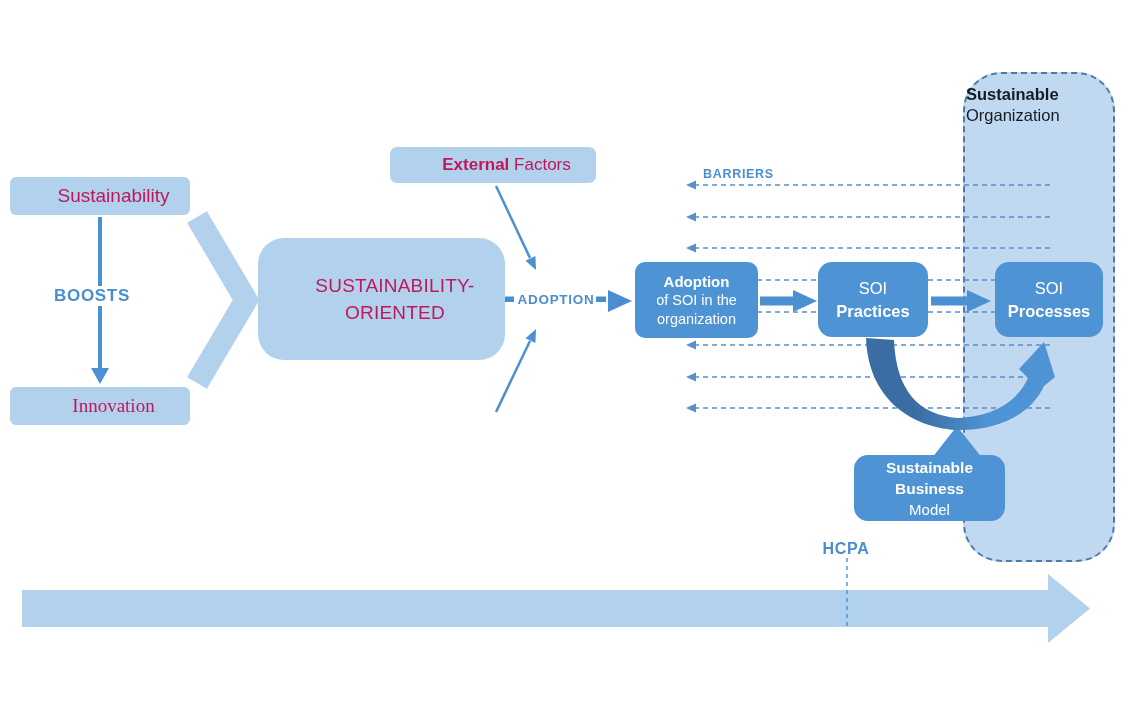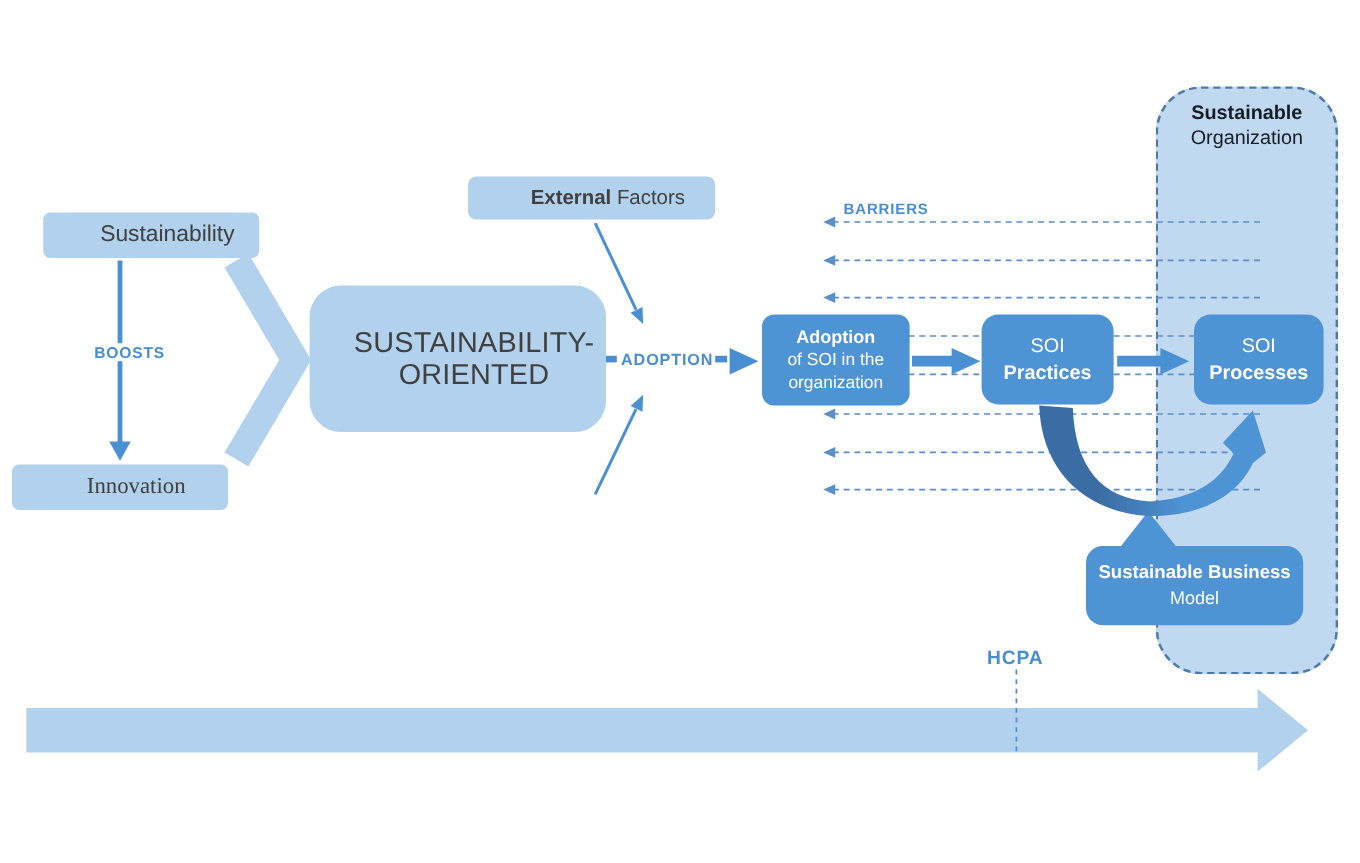--- a/index.html
+++ b/index.html
@@ -5,31 +5,31 @@
   html,body{margin:0;padding:0;background:#ffffff;}
   .canvas{
     position:relative;width:1133px;height:719px;background:#ffffff;
     font-family:"Liberation Sans", sans-serif;overflow:hidden;
   }
   .layer{position:absolute;left:0;top:0;width:1133px;height:719px;}
   svg.layer{z-index:2;}
   .boxes{z-index:3;pointer-events:none;}
   .box{position:absolute;display:flex;align-items:center;justify-content:center;
        text-align:center;box-sizing:border-box;}
-  .light{background:#b2d1ec;color:#404040;border-radius:6px;font-size:19px;padding-left:27px;}
+  .light{background:#b2d1ec;color:#be185d;border-radius:6px;font-size:19px;padding-left:27px;}
   .blue{background:#4e93d4;color:#ffffff;border-radius:12px;line-height:19px;}
   .b{font-weight:bold;}
   .lbl{position:absolute;color:#4a8ed2;font-weight:bold;text-align:center;letter-spacing:.7px;}
   .org-container{
     position:absolute;left:963px;top:72px;width:152px;height:490px;z-index:1;
     background:#c1d9f0;border:2px dashed #4e7aa8;border-radius:38px;box-sizing:border-box;
   }
-  .org-title{position:absolute;left:966px;top:84px;width:146px;z-index:3;text-align:center;
+  .org-title{position:absolute;left:966px;top:84px;width:146px;z-index:3;text-align:left;
     color:#141c26;font-size:16.5px;line-height:21px;}
-  .soi-main{font-size:24px;line-height:27px;letter-spacing:.2px;border-radius:26px;}
+  .soi-main{font-size:19px;line-height:27px;letter-spacing:.2px;border-radius:26px;}
   .factor{font-size:17px;border-radius:7px;}
   .progress-label{position:absolute;left:22px;top:599px;width:1026px;text-align:center;
     color:#1f3044;font-weight:bold;font-size:14.5px;letter-spacing:.6px;z-index:3;}
 </style>
 </head>
 <body>
 
 <div class="canvas">
 
   <div class="org-container"></div>
@@ -119,25 +119,25 @@
              C 1002,431 1032,412 1044,386
              L 1055,377 L 1044,342 L 1019,369 L 1028,378
              C 1018,400 996,416 958,418
              C 918,415 896,390 894,340 Z"></path>
 
     <line x1="847" y1="558" x2="847" y2="628" stroke="#4a8ed2" stroke-width="1.4" stroke-dasharray="4,4"></line>
   </svg>
 
   <div class="layer boxes">
 
-    <div class="box light" style="left:10px;top:177px;width:180px;height:38px;margin-left:26px;">
+    <div class="box light" style="left:10px;top:177px;width:180px;height:38px;">
       <span>Sustainability</span>
     </div>
 
-    <div class="lbl" style="left:68px;top:286px;width:80px;font-size:13px;background:#ffffff;">BOOSTS</div>
+    <div class="lbl" style="left:52px;top:286px;width:80px;font-size:17px;background:#ffffff;">BOOSTS</div>
 
     <div class="box light" style="left:10px;top:387px;width:180px;height:38px;font-family:Liberation Serif, serif;">
       <span>Innovation</span>
     </div>
 
     <div class="box light soi-main" style="left:258px;top:238px;width:247px;height:122px;">
       <div>
         <div>SUSTAINABILITY-ORIENTED</div>
       </div>
     </div>
@@ -171,21 +171,21 @@
       </div>
     </div>
 
     <div class="org-title">
       <div class="b">Sustainable</div>
       <div>Organization</div>
     </div>
 
     <div class="lbl" style="left:703px;top:167px;width:90px;text-align:left;font-size:12.5px;">BARRIERS</div>
 
-    <div class="box blue" style="left:905px;top:455px;width:181px;height:66px;border-radius:14px;font-size:15px;line-height:21px;z-index:3;">
+    <div class="box blue" style="left:854px;top:455px;width:151px;height:66px;border-radius:14px;font-size:15px;line-height:21px;z-index:3;">
       <div>
         <div class="b" style="font-size:15.5px;">Sustainable Business</div>
         <div>Model</div>
       </div>
     </div>
 
     <div class="lbl" style="left:816px;top:540px;width:60px;font-size:16px;">HCPA</div>
 
 
   </div>

